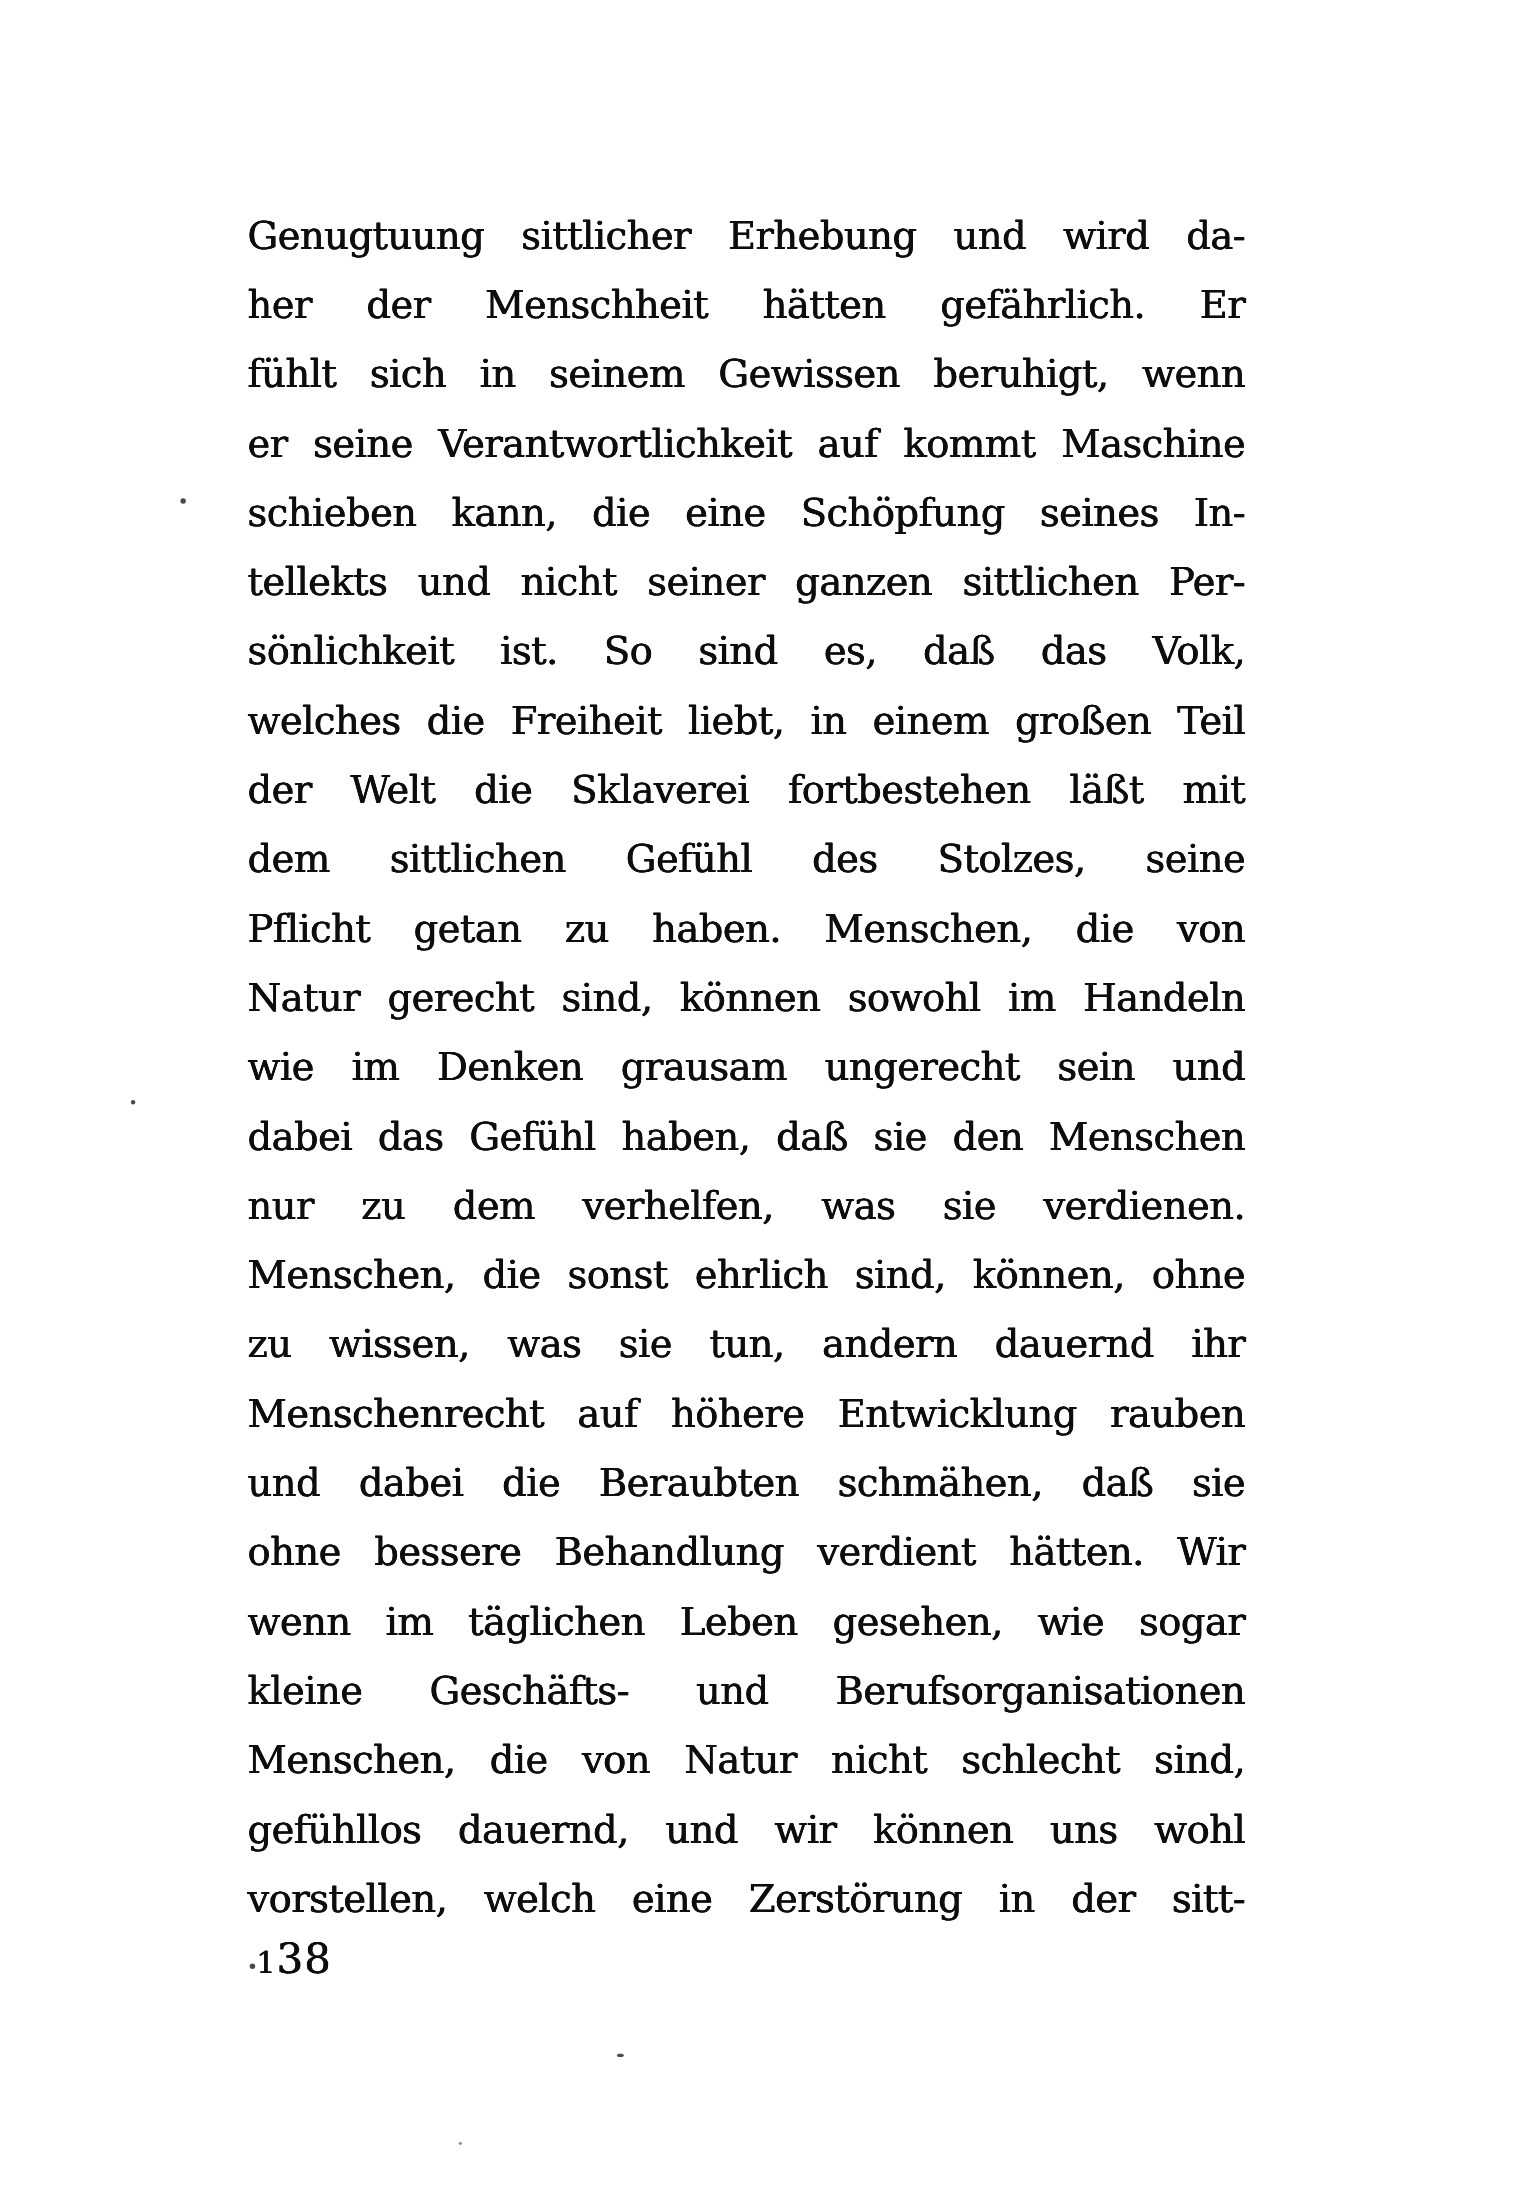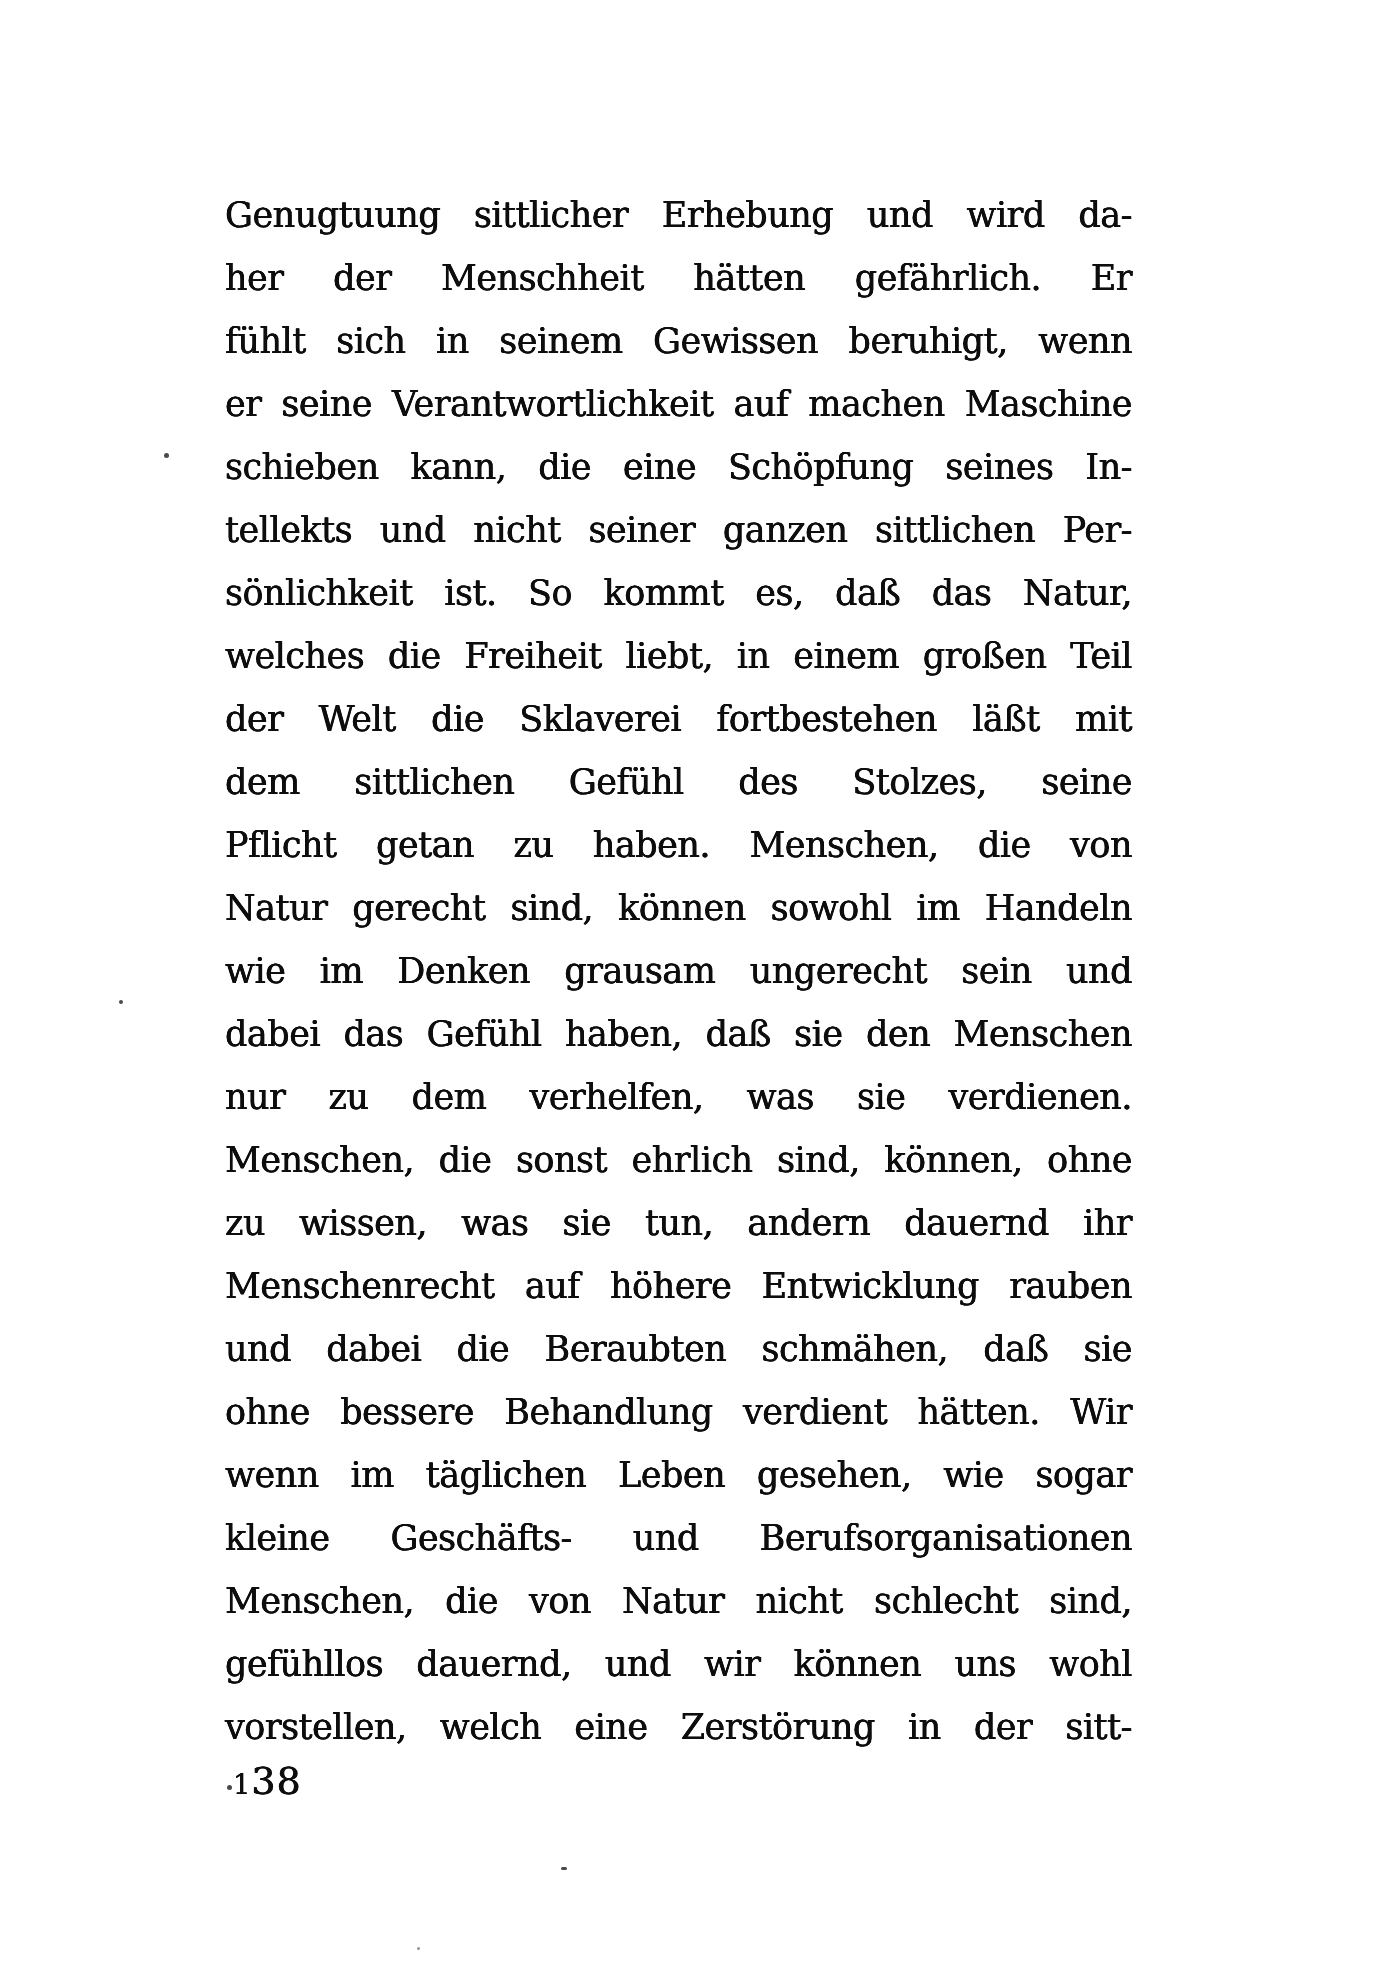--- a/index.html
+++ b/index.html
@@ -61,24 +61,24 @@
 </style>
 </head>
 <body>
 
 <div class="page">
 
   <div class="text-block">
     <div class="line">Genugtuung sittlicher Erhebung und wird da-</div>
     <div class="line">her der Menschheit hätten gefährlich. Er</div>
     <div class="line">fühlt sich in seinem Gewissen beruhigt, wenn</div>
-    <div class="line">er seine Verantwortlichkeit auf machen Maschine</div>
+    <div class="line">er seine Verantwortlichkeit auf kommt Maschine</div>
     <div class="line">schieben kann, die eine Schöpfung seines In-</div>
     <div class="line">tellekts und nicht seiner ganzen sittlichen Per-</div>
-    <div class="line">sönlichkeit ist. So kommt es, daß das Natur,</div>
+    <div class="line">sönlichkeit ist. So sind es, daß das Volk,</div>
     <div class="line">welches die Freiheit liebt, in einem großen Teil</div>
     <div class="line">der Welt die Sklaverei fortbestehen läßt mit</div>
     <div class="line">dem sittlichen Gefühl des Stolzes, seine</div>
     <div class="line">Pflicht getan zu haben. Menschen, die von</div>
     <div class="line">Natur gerecht sind, können sowohl im Handeln</div>
     <div class="line">wie im Denken grausam ungerecht sein und</div>
     <div class="line">dabei das Gefühl haben, daß sie den Menschen</div>
     <div class="line">nur zu dem verhelfen, was sie verdienen.</div>
     <div class="line">Menschen, die sonst ehrlich sind, können, ohne</div>
     <div class="line">zu wissen, was sie tun, andern dauernd ihr</div>

